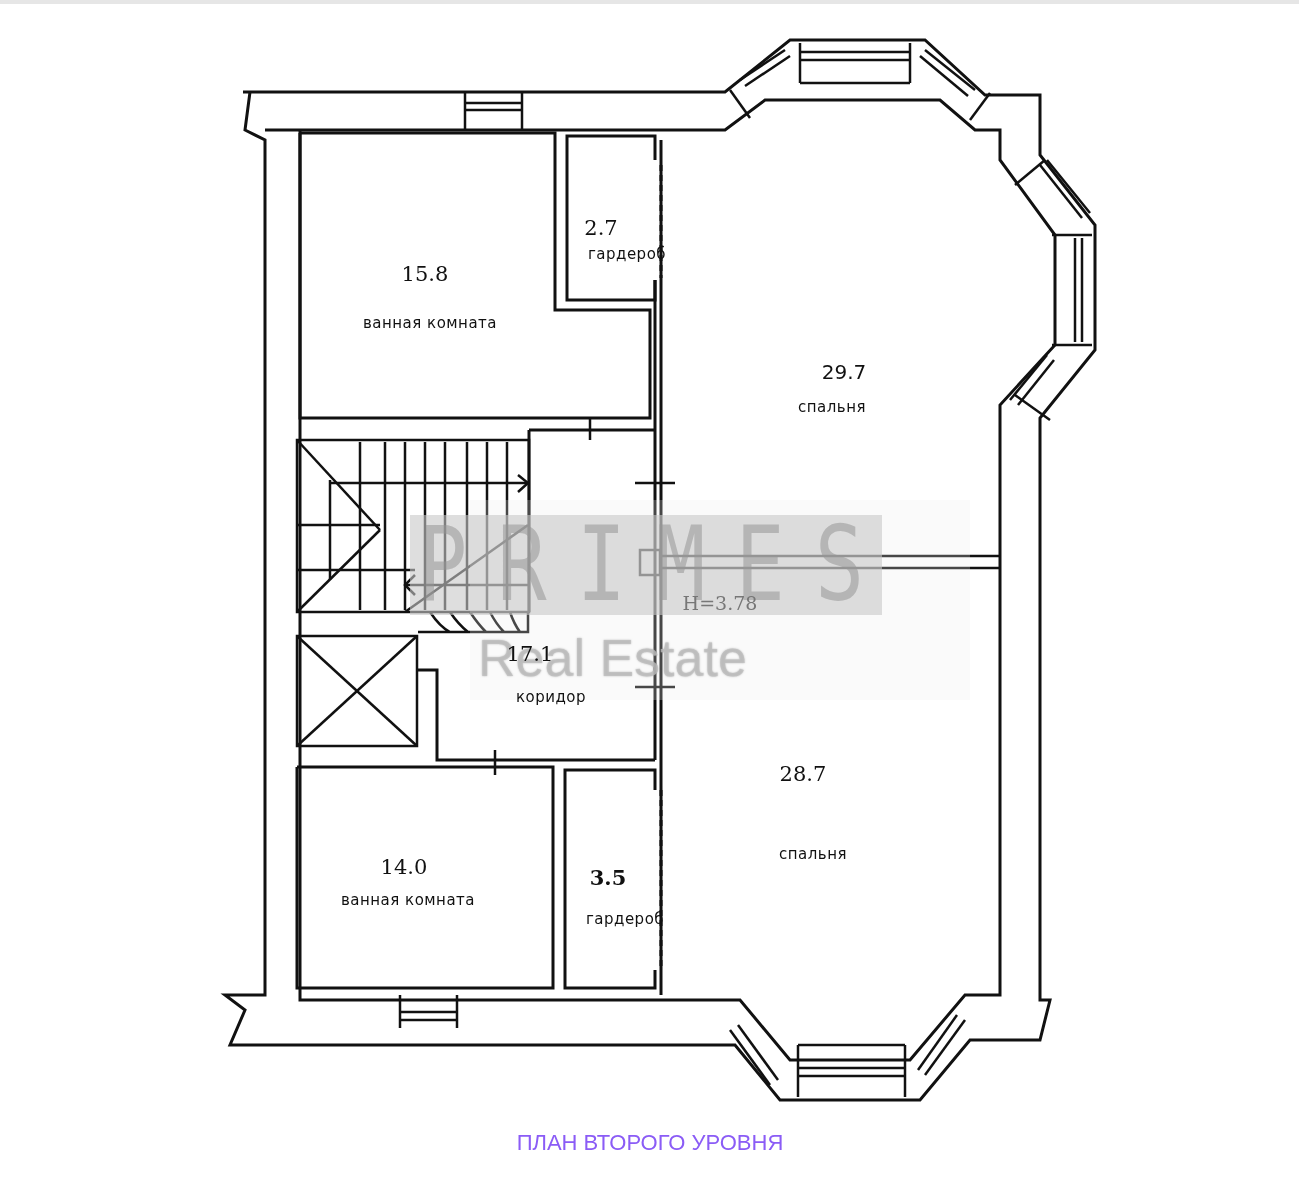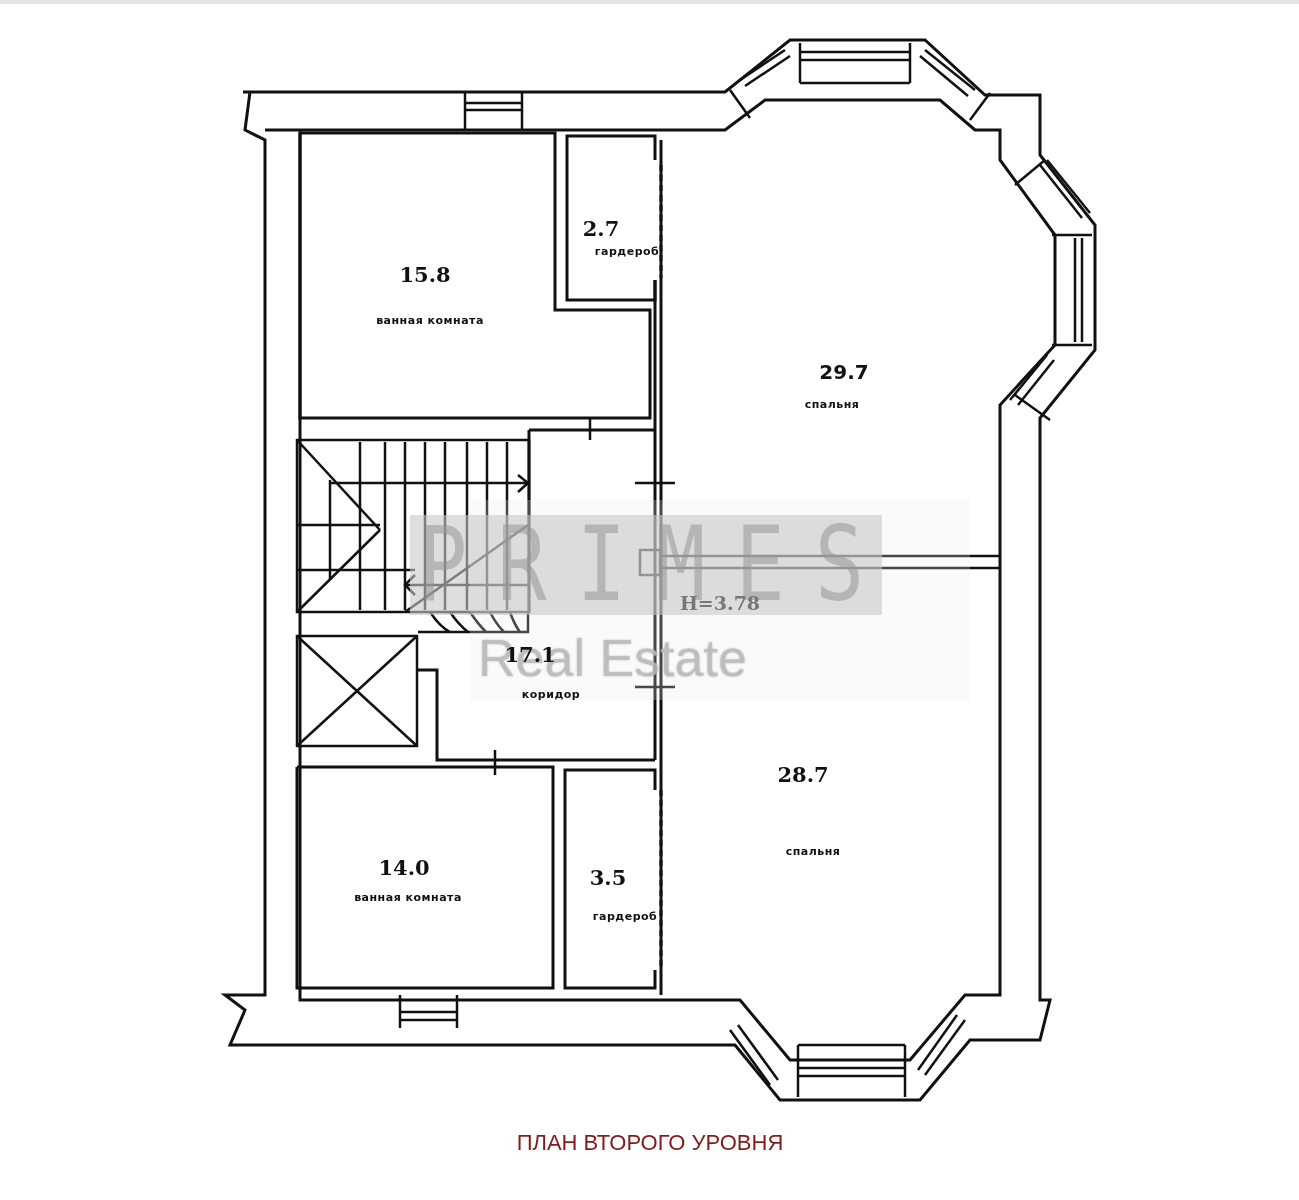--- a/index.html
+++ b/index.html
@@ -1,29 +1,29 @@
 <!DOCTYPE html>
 <html><head>
   <meta charset="utf-8">
   <style>
     html, body { margin: 0; padding: 0; background: #ffffff; }
     body { width: 1299px; height: 1200px; position: relative; overflow: hidden; font-family: "DejaVu Sans", sans-serif; }
     .topbar { position: absolute; left: 0; top: 0; width: 1299px; height: 4px; background: #e6e6e6; }
     svg.plan { position: absolute; left: 0; top: 0; }
-    .lbl { position: absolute; color: #111; white-space: nowrap; transform: translateX(-50%); font-weight: bold; }
+    .lbl { position: absolute; color: #111; white-space: nowrap; transform: translateX(-50%); }
     .num { font-family: "DejaVu Serif", serif; font-size: 21px; }
     .num.bold { font-weight: bold; text-align: right; }
     .num.sans { font-family: "DejaVu Sans", sans-serif; font-size: 20px; }
-    .name { font-family: "DejaVu Sans", sans-serif; font-size: 11px; letter-spacing: 0.5px; text-align: right; }
+    .name { font-family: "DejaVu Sans", sans-serif; font-size: 15px; letter-spacing: 0.5px; text-align: right; }
     .height { font-family: "DejaVu Serif", serif; font-size: 19px; color: #777; }
     .wm-box { position: absolute; left: 410px; top: 515px; width: 472px; height: 100px; background: rgba(200,200,200,0.6); }
     .wm-box2 { position: absolute; left: 470px; top: 500px; width: 500px; height: 200px; background: rgba(235,235,235,0.25); }
     .wm-letters { position: absolute; left: 418px; top: 505px; width: 460px; font-family: "DejaVu Sans Mono", monospace; font-size: 82px; color: rgba(150,150,150,0.55); letter-spacing: 30px; transform: scaleY(1.25); transform-origin: top left; }
     .wm-sub { position: absolute; left: 478px; top: 628px; font-family: "Liberation Sans", sans-serif; font-size: 52px; color: rgba(190,190,190,0.75); text-shadow: 0 0 2px rgba(140,140,140,0.6); }
-    .caption { position: absolute; top: 1130px; left: 650px; transform: translateX(-50%); font-family: "Liberation Sans", sans-serif; font-size: 22px; color: #7f1d1d; white-space: nowrap; }
+    .caption { position: absolute; top: 1130px; left: 650px; transform: translateX(-50%); font-family: "Liberation Sans", sans-serif; font-size: 22px; color: #8b5cf6; white-space: nowrap; }
   </style>
 </head>
 <body>
 
 <div class="topbar"></div>
 
 <svg class="plan" width="1299" height="1200" viewBox="0 0 1299 1200" fill="none" stroke="#111" stroke-width="3" stroke-linejoin="miter">
 
   <g>
 

